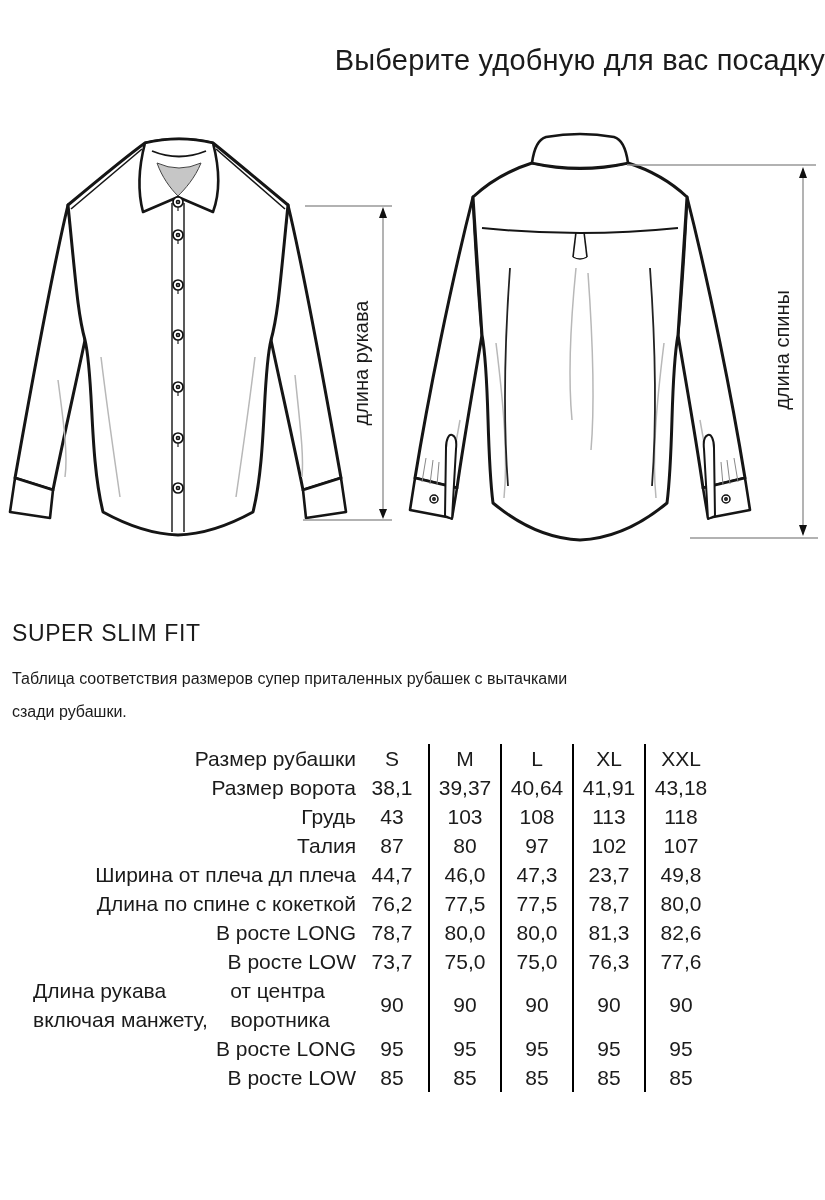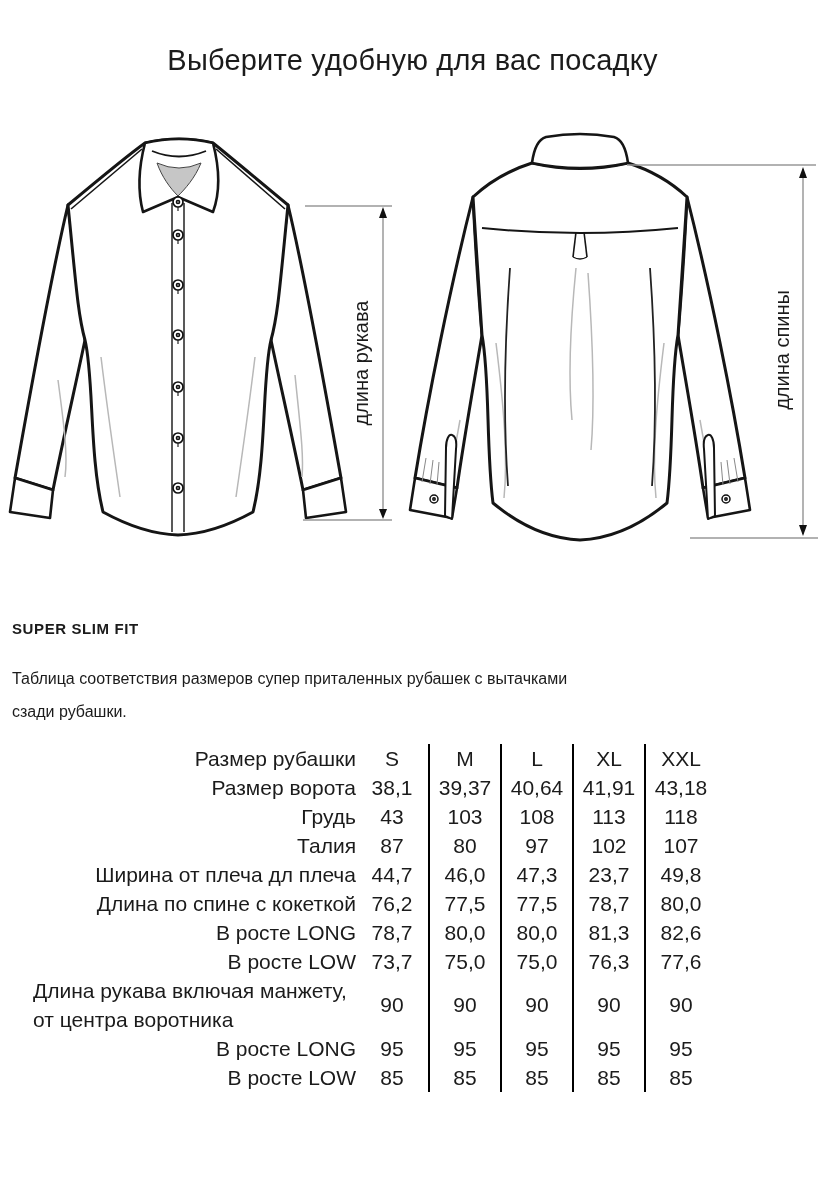--- a/index.html
+++ b/index.html
@@ -1,39 +1,39 @@
 <!DOCTYPE html>
 <html><head>
 <meta charset="utf-8">
 <style>
   html,body{margin:0;padding:0}
   body{
     width:825px;height:1200px;position:relative;background:#fff;
     font-family:"Liberation Sans",sans-serif;color:#1b1b1b;overflow:hidden;
   }
   .title{
-    position:absolute;top:44px;left:0;width:825px;text-align:center;
+    position:absolute;top:44px;left:0;width:825px;text-align:right;
     font-size:29px;letter-spacing:.2px;
   }
   .fig{position:absolute}
   #fig-front{left:8px;top:125px}
   #fig-back{left:400px;top:128px}
   .heading{
-    position:absolute;left:12px;top:620px;font-size:15px;font-weight:700;
+    position:absolute;left:12px;top:620px;font-size:23px;font-weight:400;
     letter-spacing:.6px;
   }
   .desc{position:absolute;left:12px;top:662px;font-size:16px;line-height:33px}
   .sizes{position:absolute;left:33px;top:744px}
   .trow{display:grid;grid-template-columns:323px repeat(5,72px)}
   .trow .cell{height:29px;display:flex;align-items:center;font-size:21px}
   .trow.tall .cell{height:58px}
   .cell.num{justify-content:center}
   .cell.div{border-left:2px solid #000}
   .cell.label{justify-content:flex-end}
-  .tall .label{flex-direction:column;align-items:flex-start;justify-content:space-between;line-height:29px}
+  .tall .label{align-items:flex-start;justify-content:space-between;line-height:29px}
   svg text{font-family:"Liberation Sans",sans-serif;font-size:20px;fill:#1b1b1b}
 </style>
 </head>
 <body>
 
 <div class="title">Выберите удобную для вас посадку</div>
 
 <div class="fig" id="fig-front">
   <svg width="390" height="445" viewBox="0 0 390 445">
     <g fill="#ffffff" stroke="#151515" stroke-width="3" stroke-linejoin="round" stroke-linecap="round">

